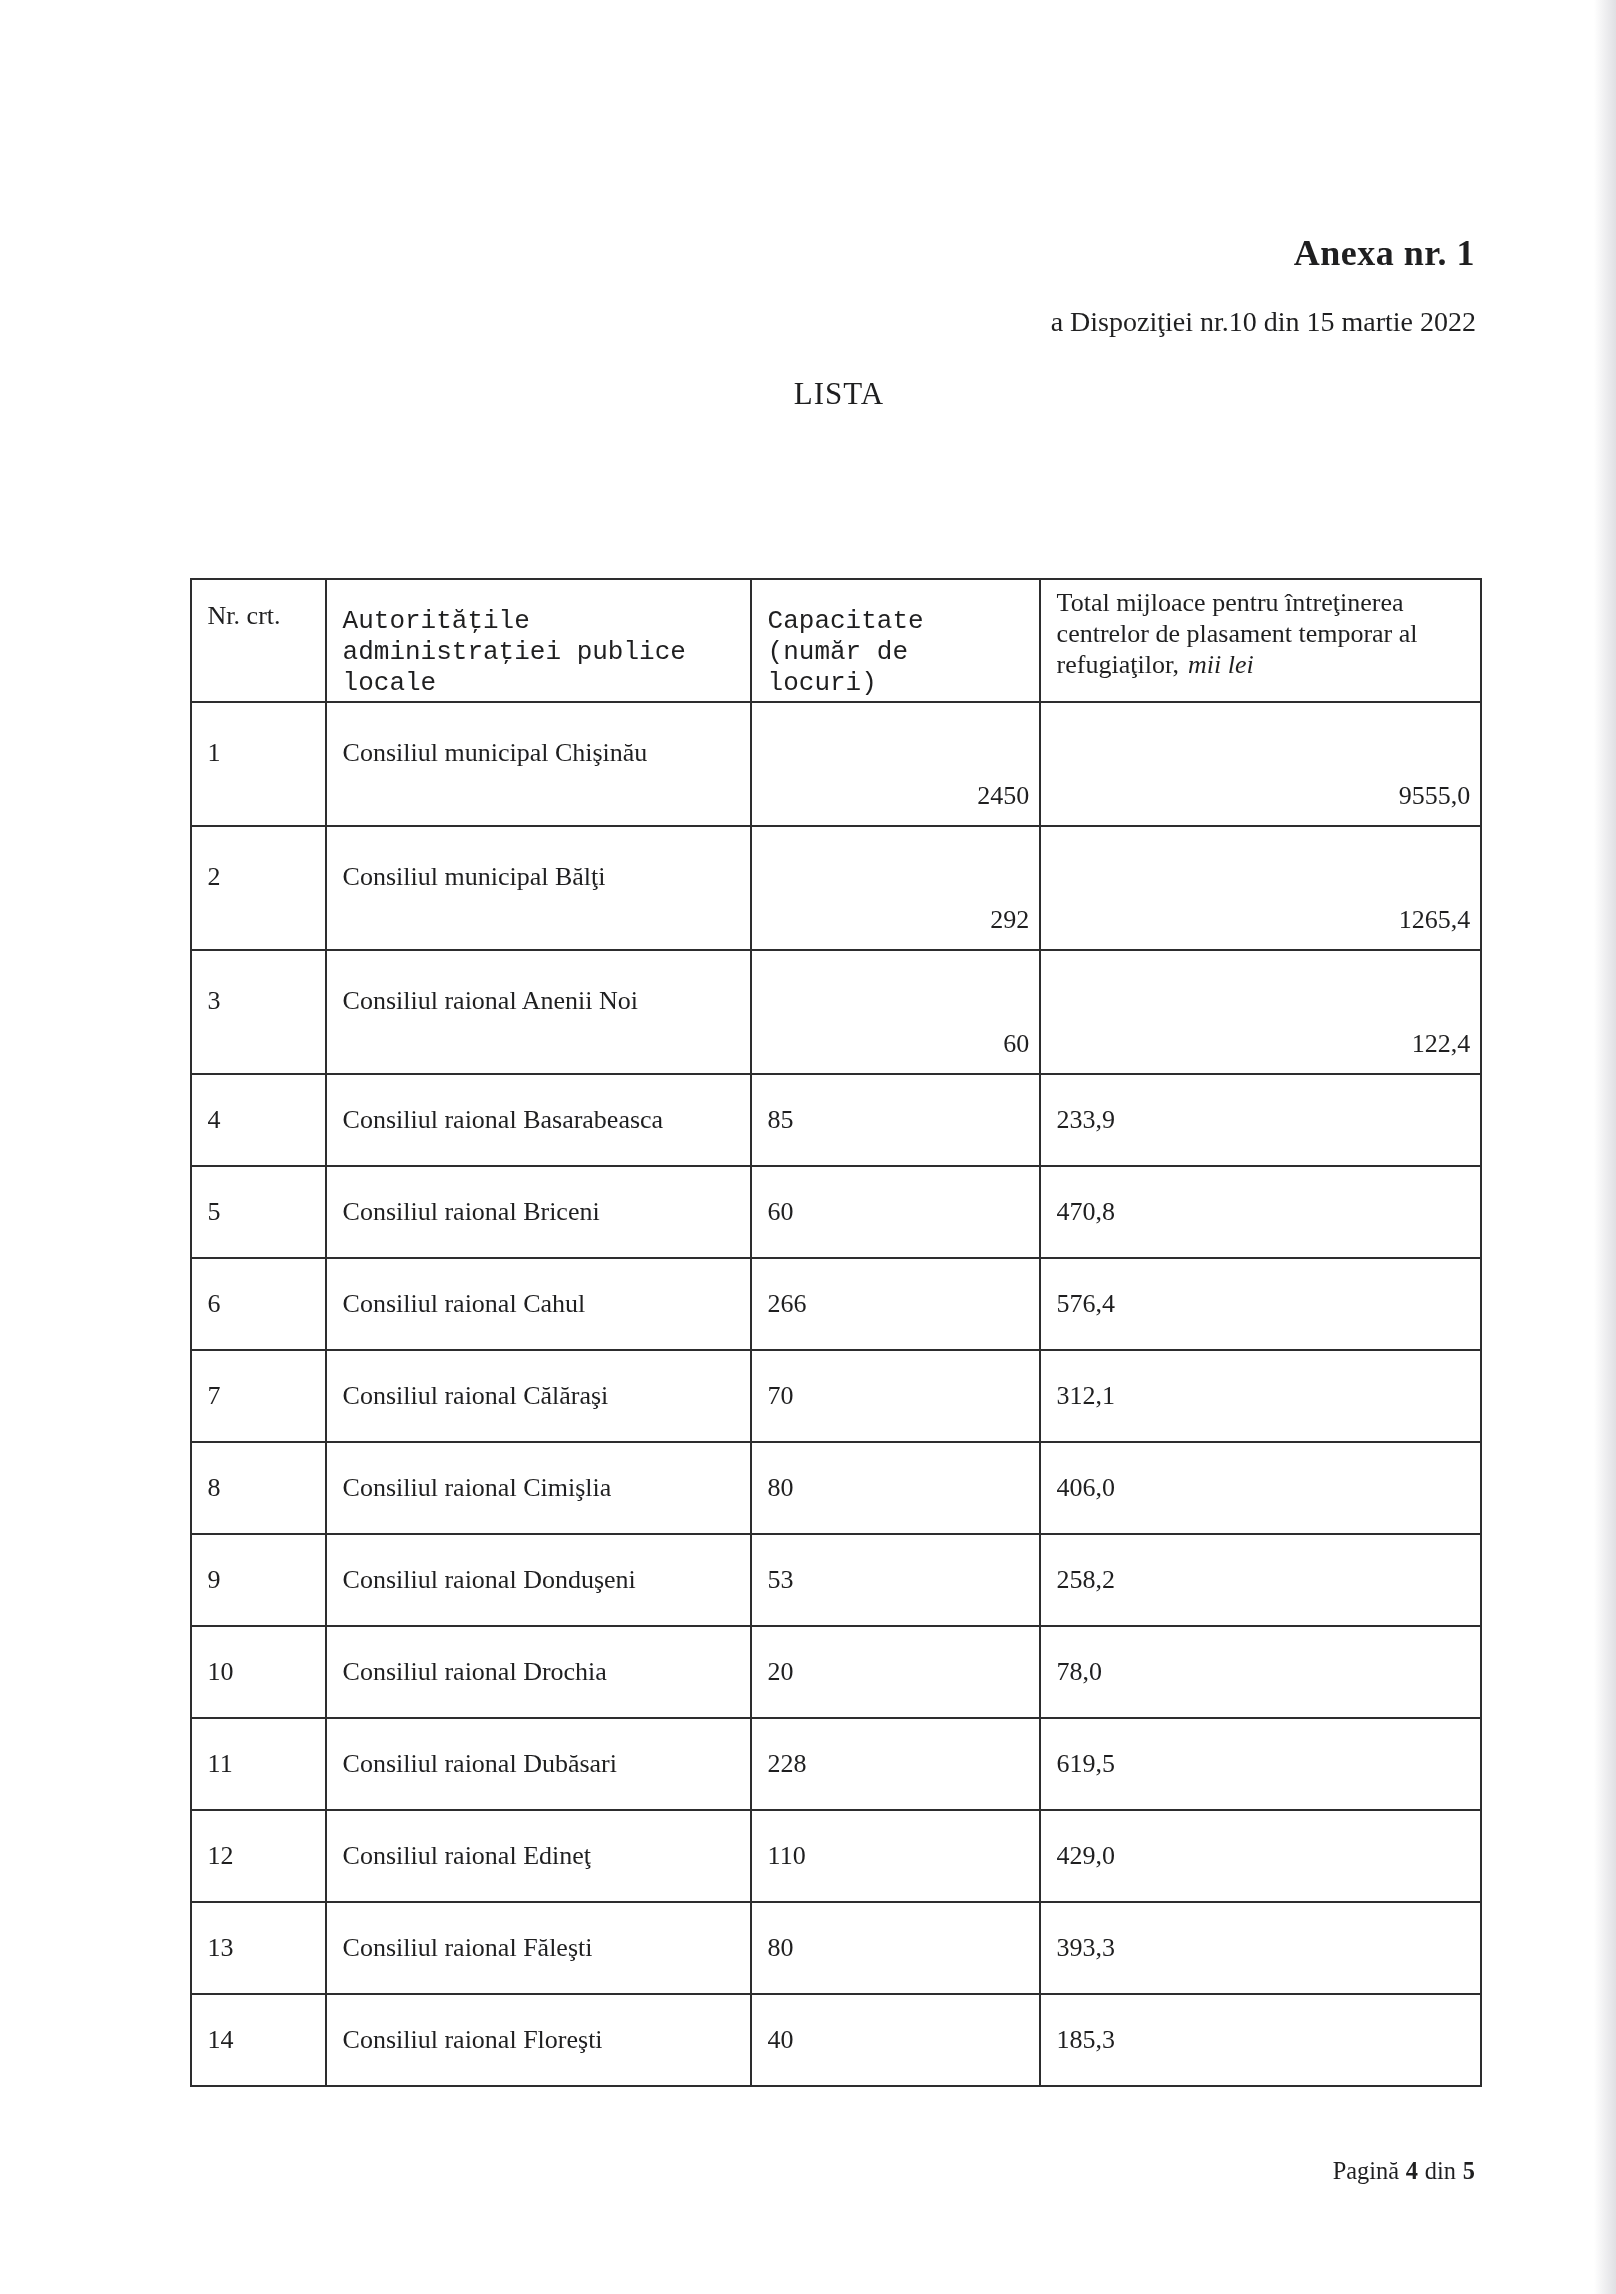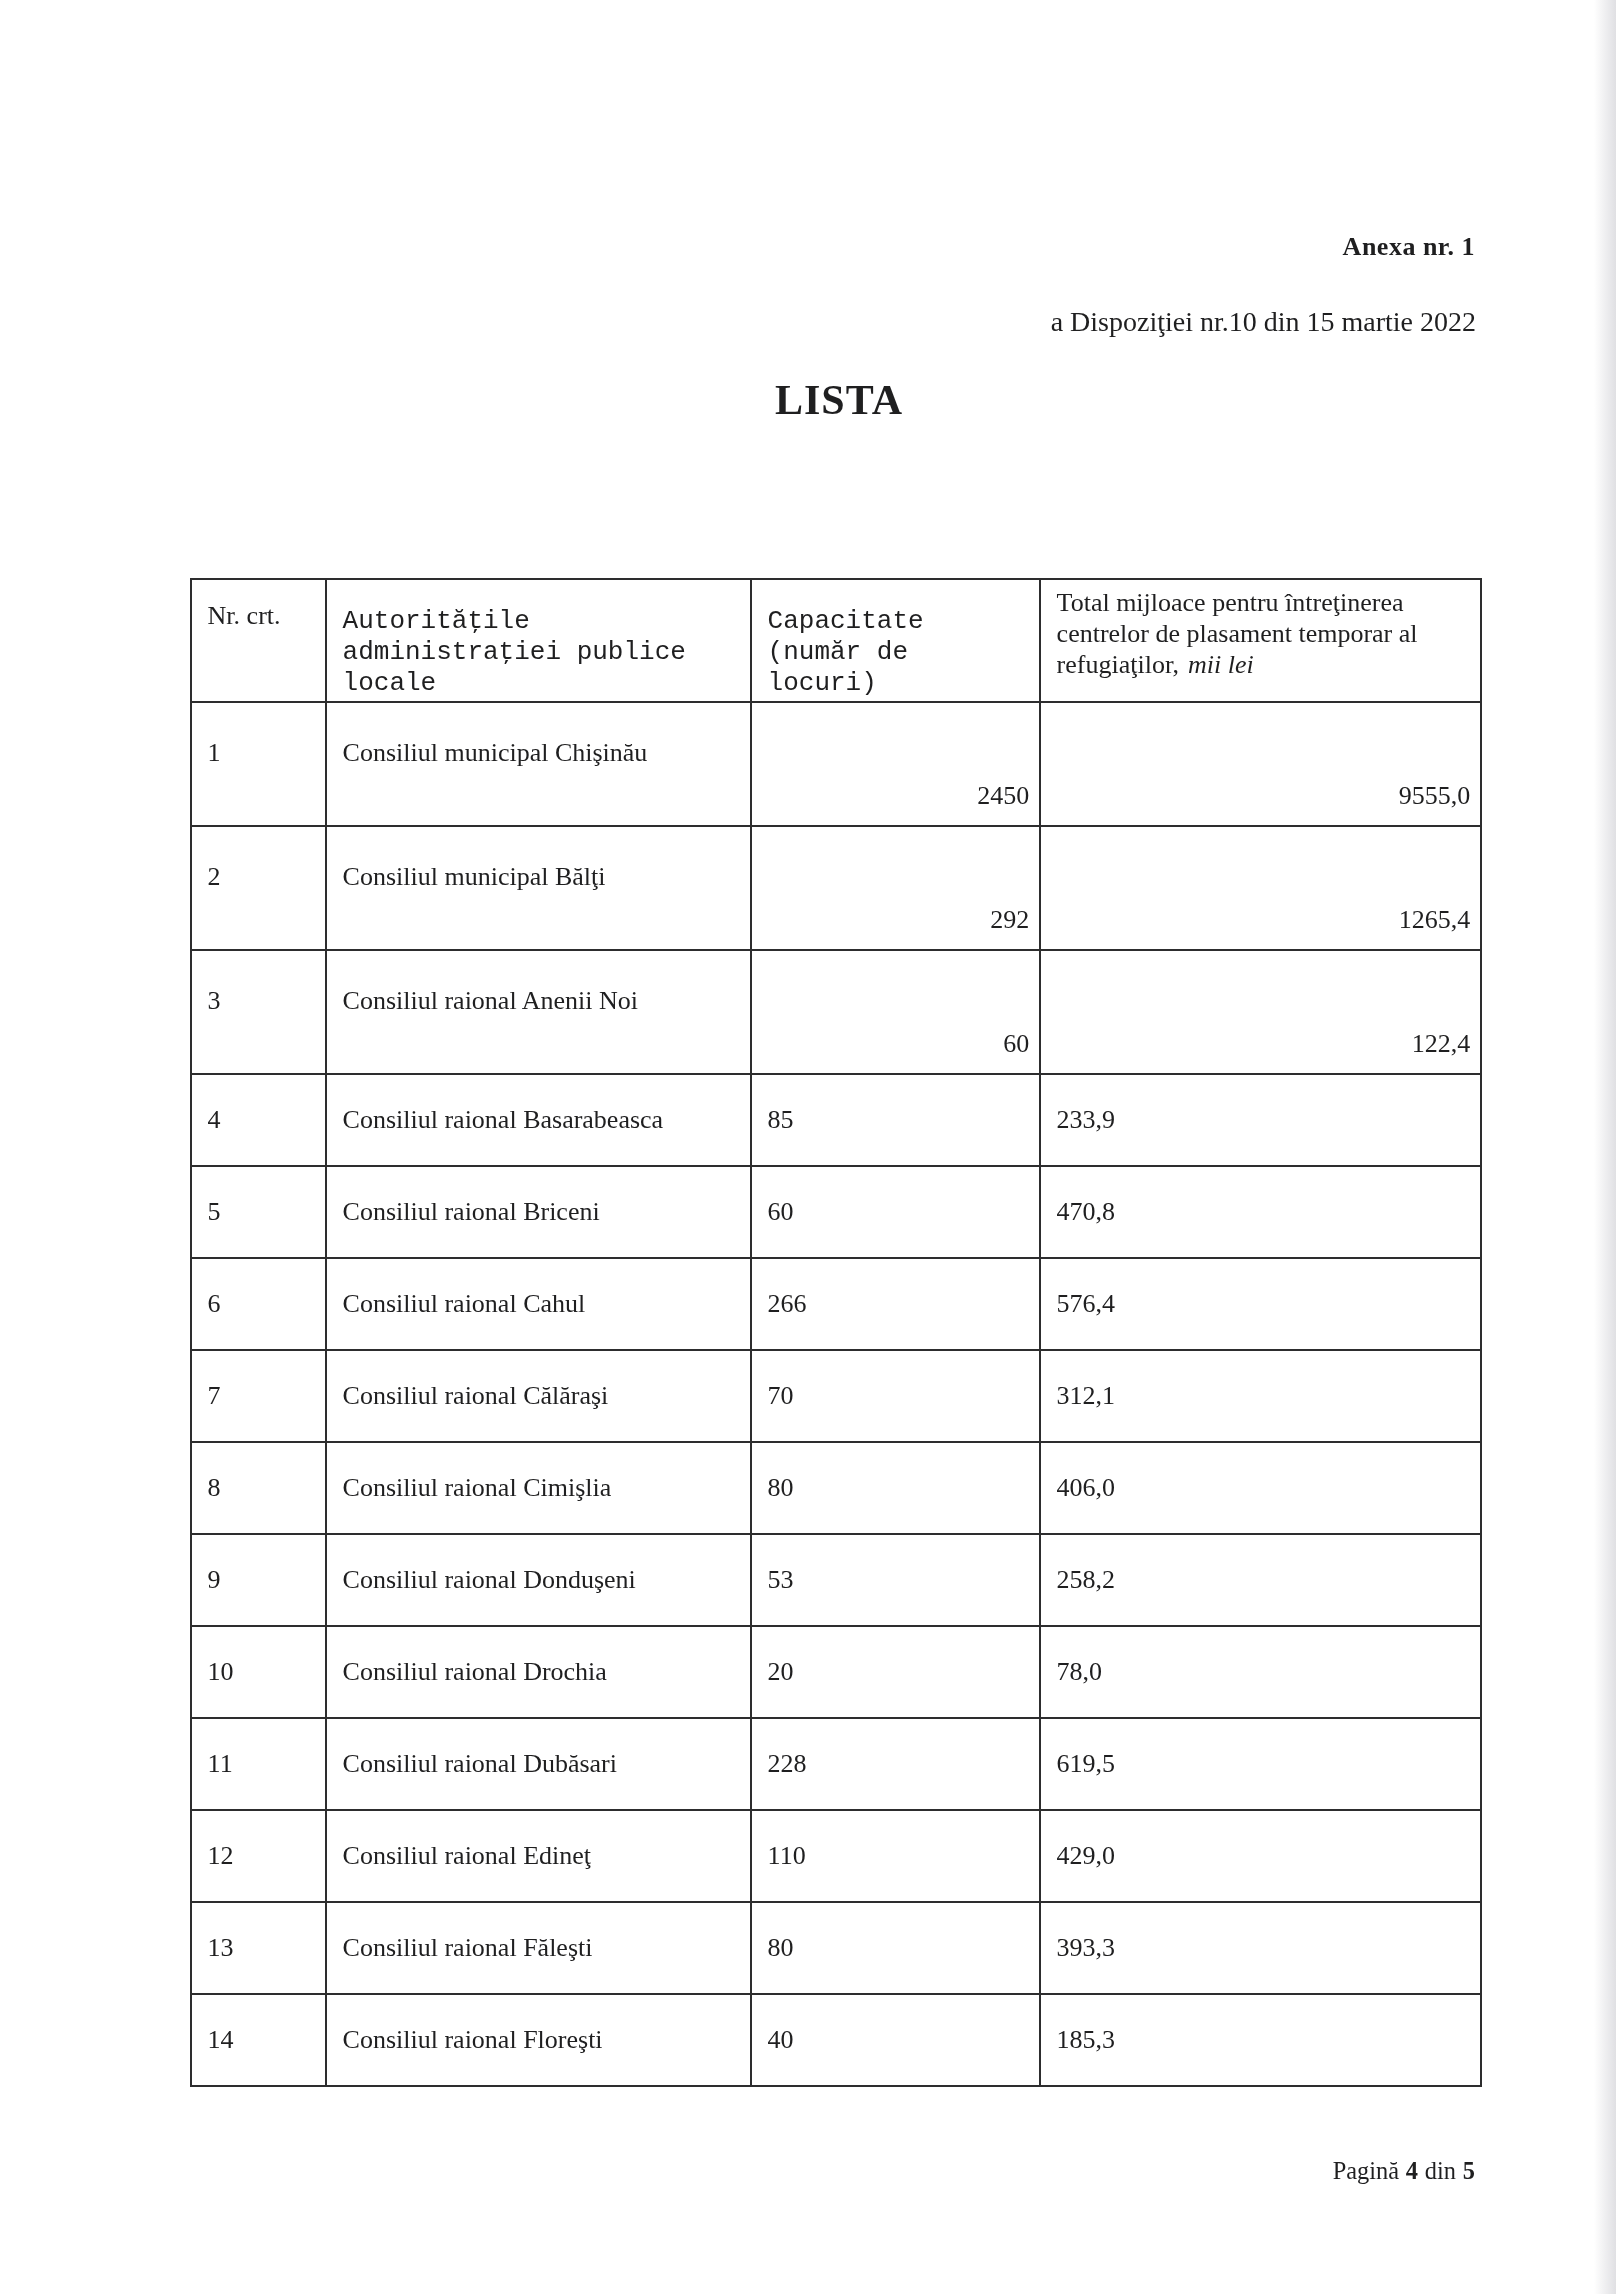--- a/index.html
+++ b/index.html
@@ -23,40 +23,40 @@
     right: 0;
     width: 23.4px;
     height: 100%;
     background: linear-gradient(to right, rgba(190,190,196,0), rgba(182,182,190,0.45));
     pointer-events: none;
   }
   .annex {
     position: absolute;
     top: 232px;
     right: 142px;
-    font-size: 26px;
+    font-size: 36px;
     font-weight: bold;
     letter-spacing: 0.5px;
     white-space: nowrap;
   }
   .dispo {
     position: absolute;
     top: 306px;
     right: 141px;
     font-size: 28px;
     white-space: nowrap;
   }
   .lista {
     position: absolute;
     top: 376px;
     left: 127px;
     width: 1424px;
     text-align: center;
-    font-size: 42px;
-    font-weight: bold;
+    font-size: 31px;
+    font-weight: normal;
     letter-spacing: 1px;
   }
   .subtitle {
     position: absolute;
     top: 437px;
     left: 98px;
     width: 1482px;
     text-align: center;
     font-size: 28px;
     font-weight: bold;

